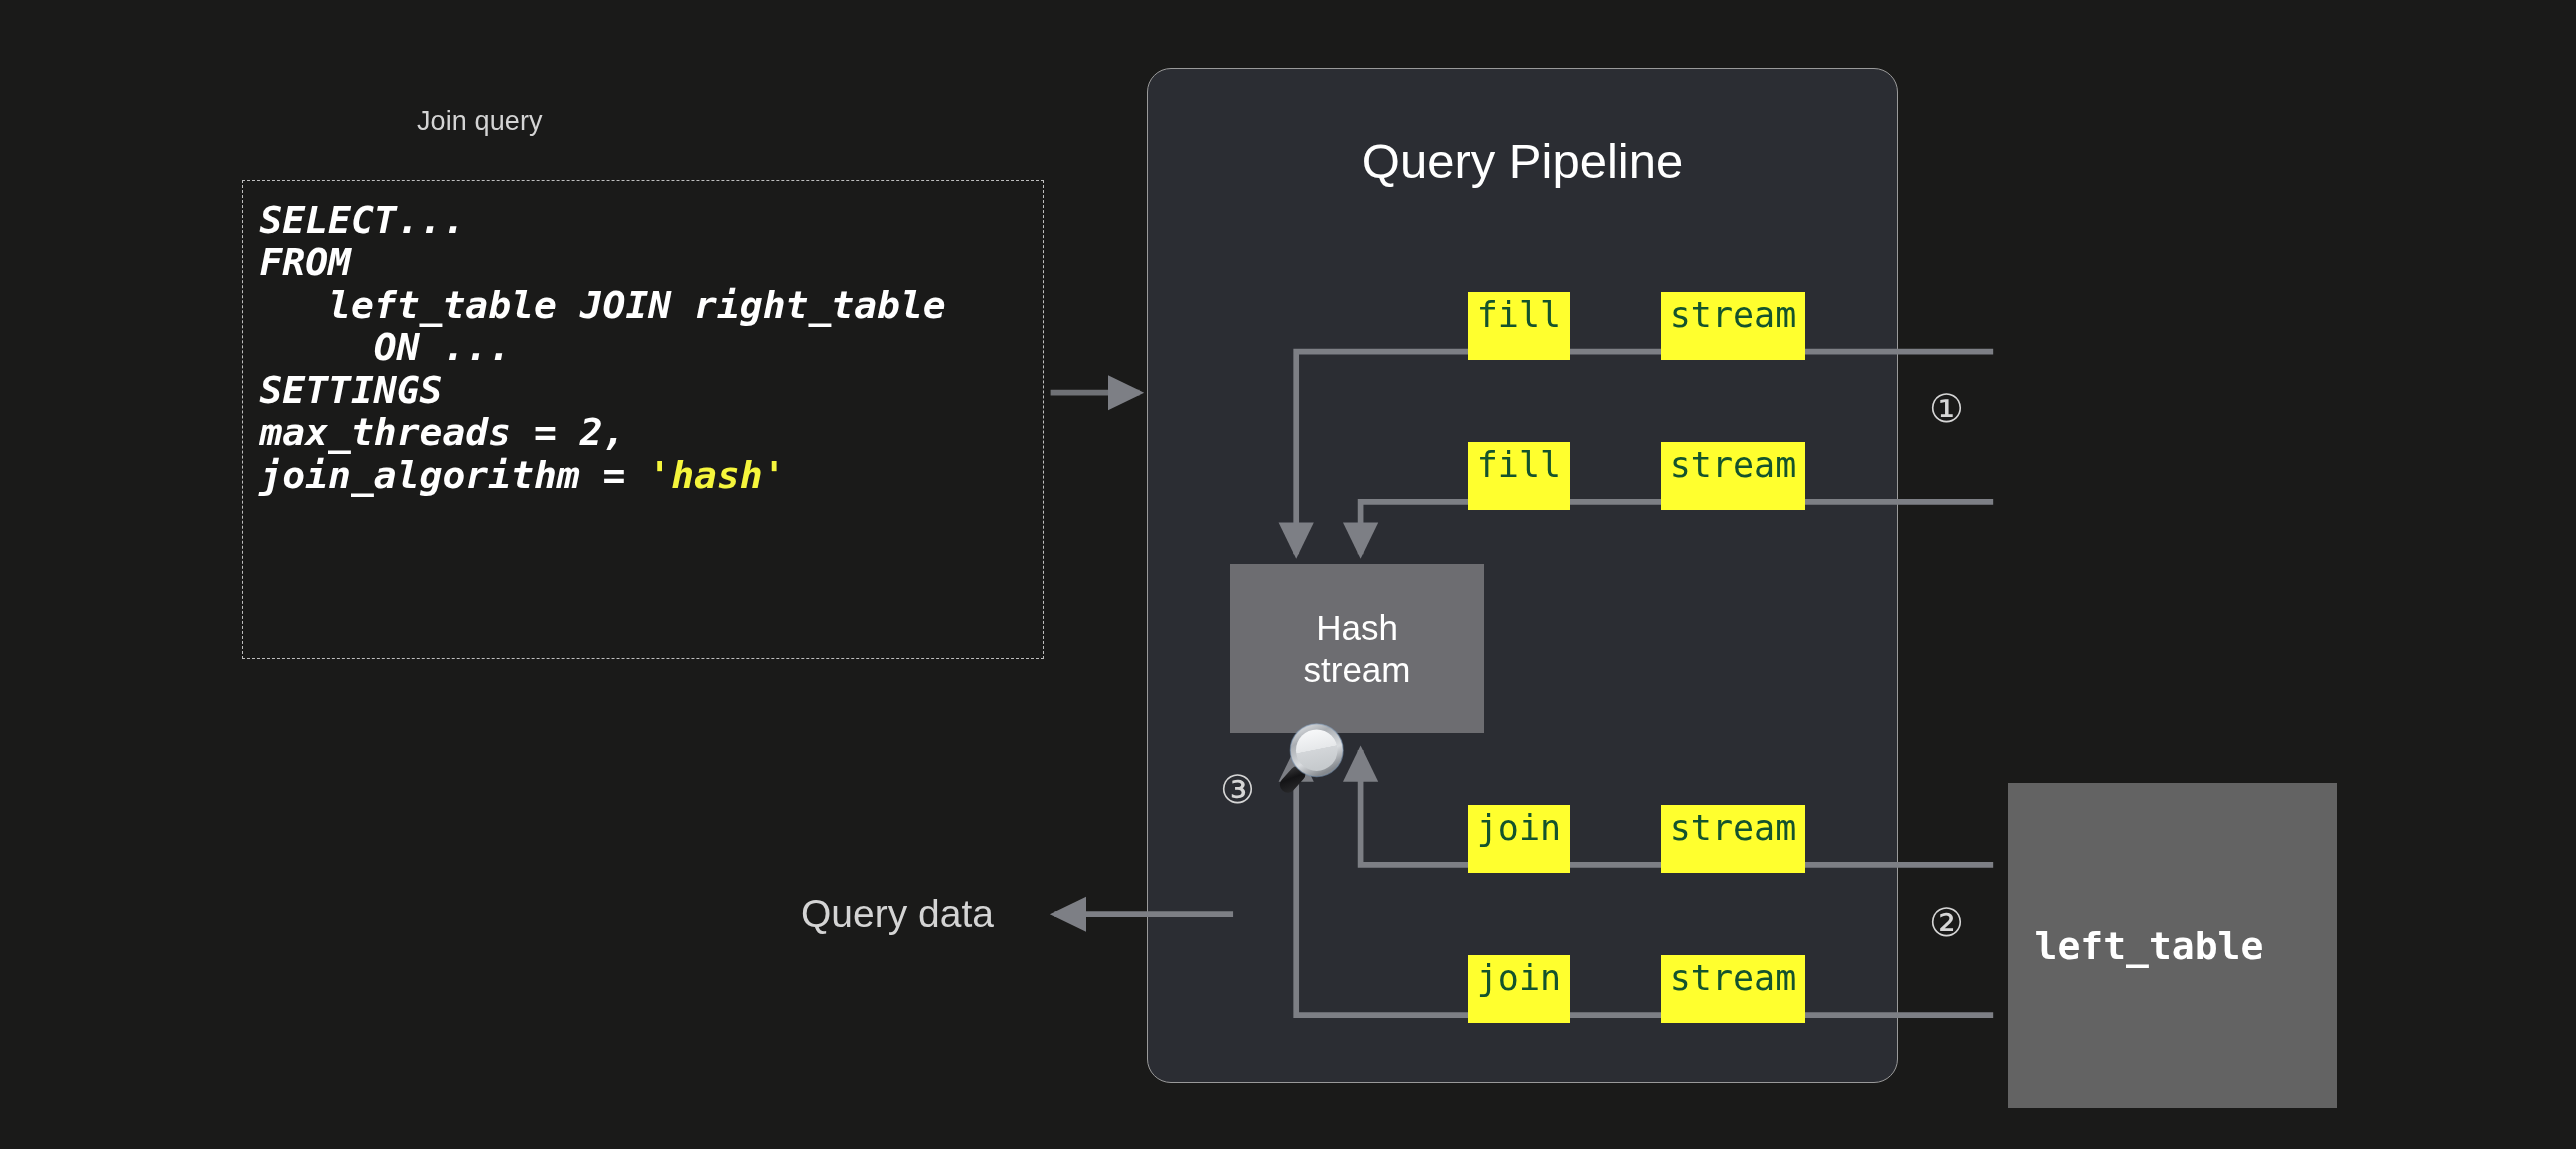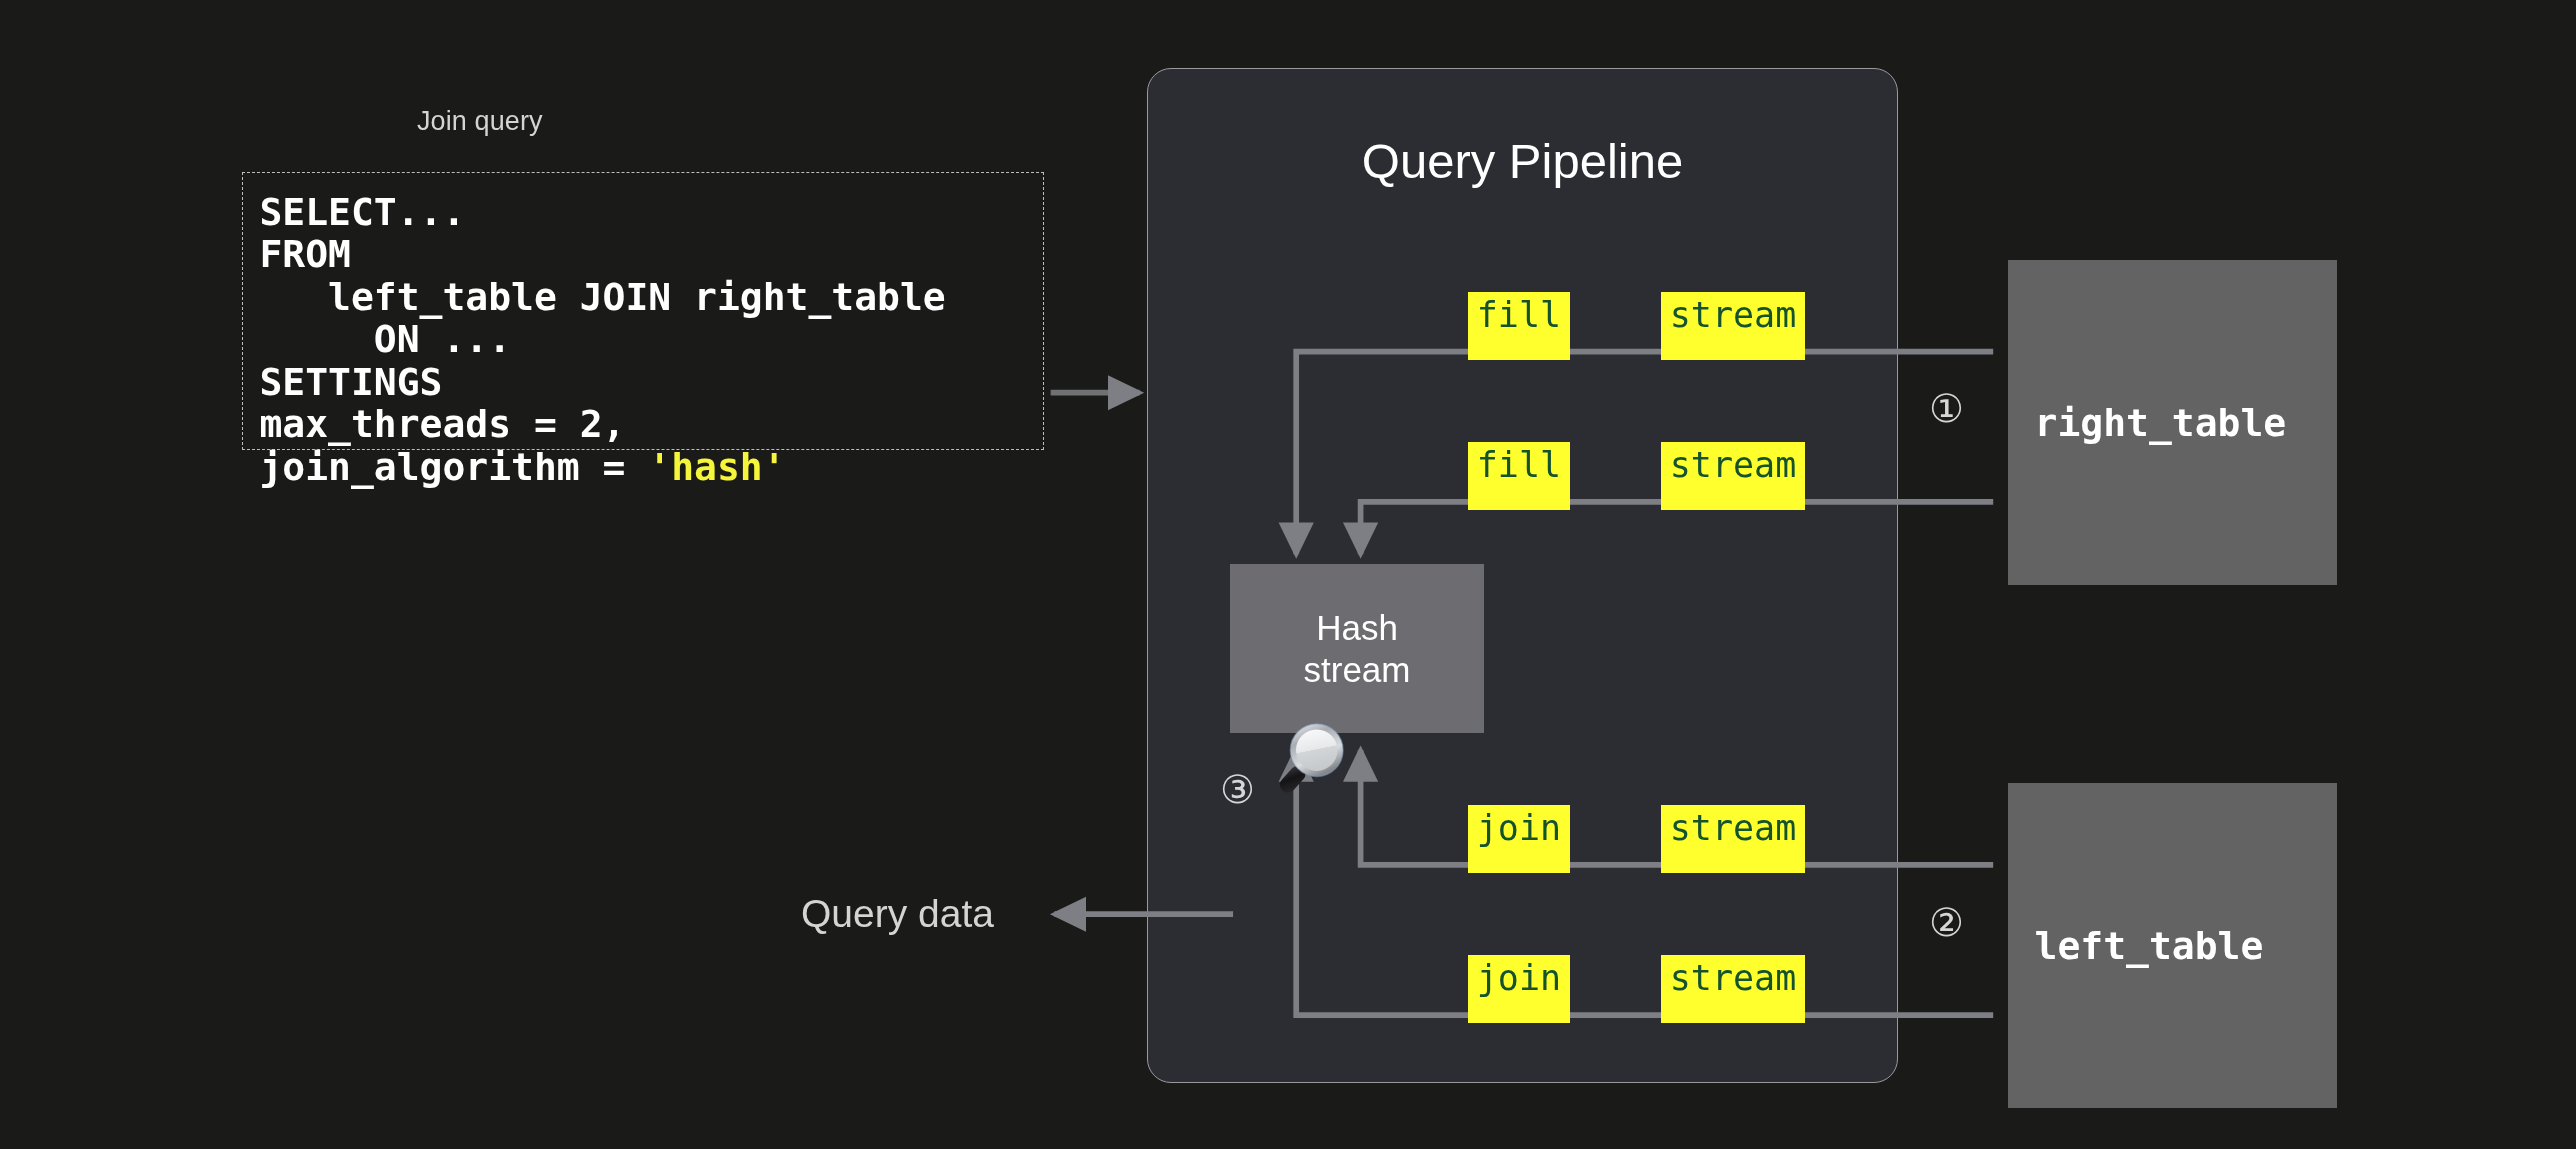--- a/index.html
+++ b/index.html
@@ -19,24 +19,25 @@
     left: 417px; top: 106px; width: 442px;
     text-align: left;
     font-size: 27px;
     color: #d4d4d4;
     letter-spacing: 0.1px;
     white-space: nowrap;
   }
 
   
   #query-box {
-    left: 242px; top: 172px; width: 802px; height: 278px;
+    left: 242px; top: 180px; width: 802px; height: 479px;
     border: 1.9px dashed #bfbfbf;
     background: transparent;
     padding: 17.7px 16.4px 0 16.4px;
+    font-style: italic;
   }
   #query-code {
     font-family: "DejaVu Sans Mono", "Liberation Mono", monospace;
     font-weight: bold;
     font-size: 38px;
     line-height: 1.12;
     color: #ffffff;
     white-space: pre;
   }
   #query-code .kw-str { color: #f5f53c; }
@@ -206,23 +207,20 @@
   <div class="abs hl" id="lbl-fill-1">fill</div>
   <div class="abs hl" id="lbl-stream-1">stream</div>
   <div class="abs hl" id="lbl-fill-2">fill</div>
   <div class="abs hl" id="lbl-stream-2">stream</div>
   <div class="abs hl" id="lbl-join-1">join</div>
   <div class="abs hl" id="lbl-stream-3">stream</div>
   <div class="abs hl" id="lbl-join-2">join</div>
   <div class="abs hl" id="lbl-stream-4">stream</div>
 
   <div class="abs step-num" id="step-1">①</div>
-  <div class="abs src-table" id="right-table-box">
-    <span>right_table</span>
-  </div>
 
   <div class="abs step-num" id="step-2">②</div>
   <div class="abs src-table" id="left-table-box">
     <span>left_table</span>
   </div>
 
   <div class="abs" id="joined-data-label">Query data</div>
 
 </div>
 

